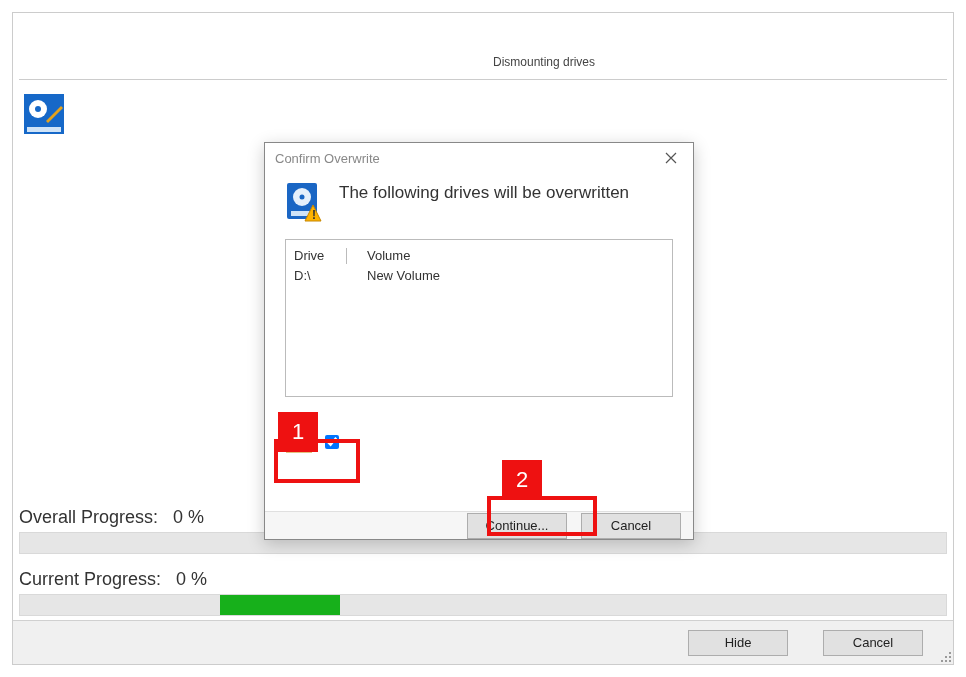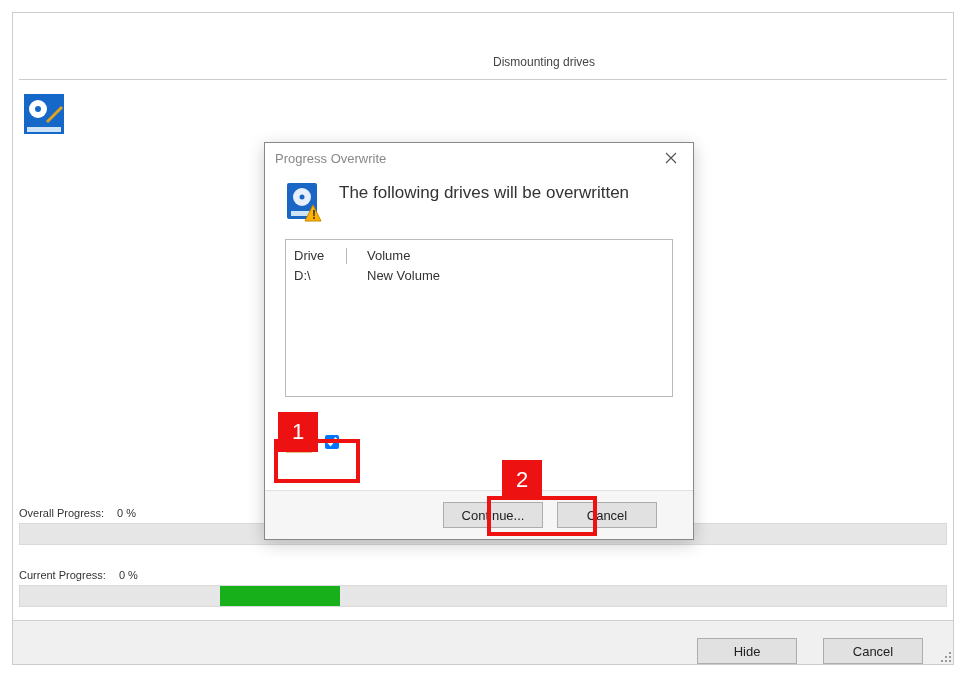--- a/index.html
+++ b/index.html
@@ -43,21 +43,21 @@
     height: 42px;
   }
   .progress-section {
     position: absolute;
     left: 6px;
     right: 6px;
   }
   .overall { top: 494px; }
   .current { top: 556px; }
   .progress-label {
-    font-size: 11px;
+    font-size: 18px;
     color: #333;
     margin-bottom: 4px;
   }
   .progress-label .pct { margin-left: 10px; }
   .progress-bar {
     height: 22px;
     background: #e6e6e6;
     border: 1px solid #d9d9d9;
     position: relative;
   }
@@ -69,23 +69,23 @@
   .bottom-bar {
     position: absolute;
     left: 0;
     right: 0;
     bottom: 0;
     height: 44px;
     background: #f0f0f0;
     border-top: 1px solid #d0d0d0;
     display: flex;
     justify-content: flex-end;
-    align-items: flex-end;
+    align-items: center;
     padding-right: 30px;
-    gap: 26px;
+    gap: 35px;
   }
   .win-btn {
     width: 100px;
     height: 26px;
     border: 1px solid #adadad;
     background: #e1e1e1;
     font-size: 13px;
     color: #222;
     cursor: pointer;
   }
@@ -158,28 +158,28 @@
   .dl-vol { padding-left: 8px; }
   .confirm-row {
     display: flex;
     align-items: center;
     gap: 8px;
     margin-top: 30px;
     font-size: 13px;
   }
   .confirm-row input[type=checkbox]{ width:14px; height:14px;}
   .dialog-footer {
-    height: 49px;
+    height: 28px;
     border-top: 1px solid #e0e0e0;
     background: #f6f6f6;
     display: flex;
     justify-content: flex-end;
     align-items: center;
     gap: 14px;
-    padding-right: 36px;
+    padding-right: 12px;
   }
 
   
   .callout-box {
     position: absolute;
     border: 4px solid #e11;
     pointer-events: none;
   }
   .callout-num {
     position: absolute;
@@ -253,21 +253,21 @@
     <span style="right:8px;bottom:0"></span>
     <span style="right:0;bottom:4px"></span>
     <span style="right:4px;bottom:4px"></span>
     <span style="right:0;bottom:8px"></span>
   </div>
 
 </div>
 
 <div class="dialog">
   <div class="titlebar">
-    <span class="title-text">Progress Overwrite</span>
+    <span class="title-text">Confirm Overwrite</span>
     <div class="close-btn">
       <svg width="12" height="12" viewBox="0 0 12 12">
         <path d="M1 1 L11 11 M11 1 L1 11" stroke="#555" stroke-width="1.2"></path>
       </svg>
     </div>
   </div>
   <div class="dialog-body">
     <div class="warn-row">
       <div class="warn-icon-wrap">
         <svg viewBox="0 0 40 44" width="40" height="44">

